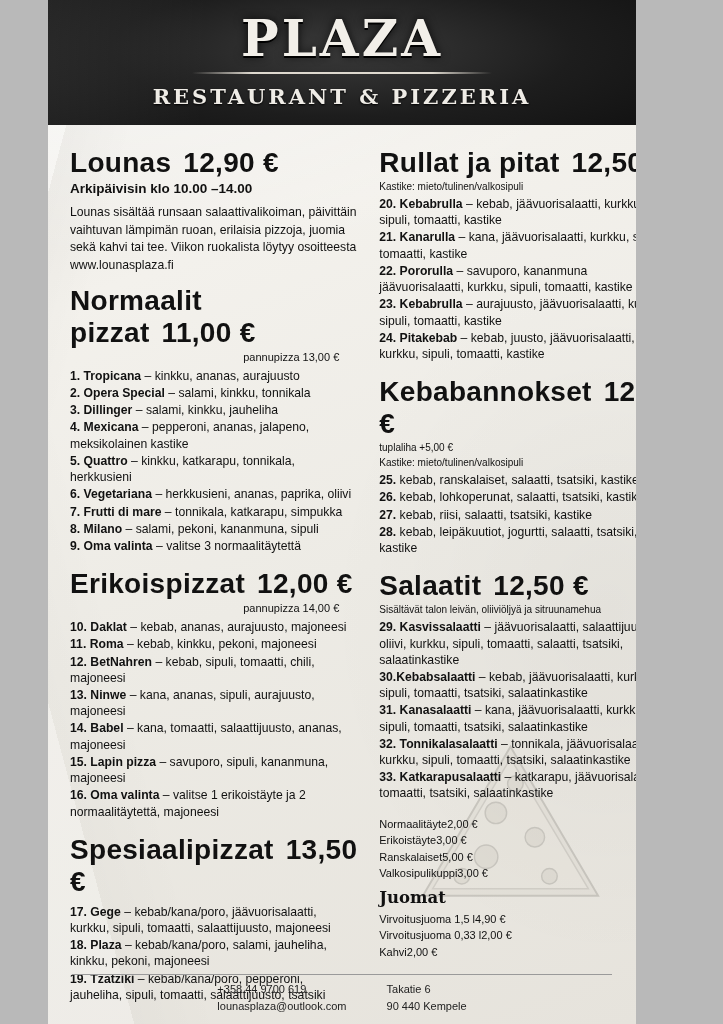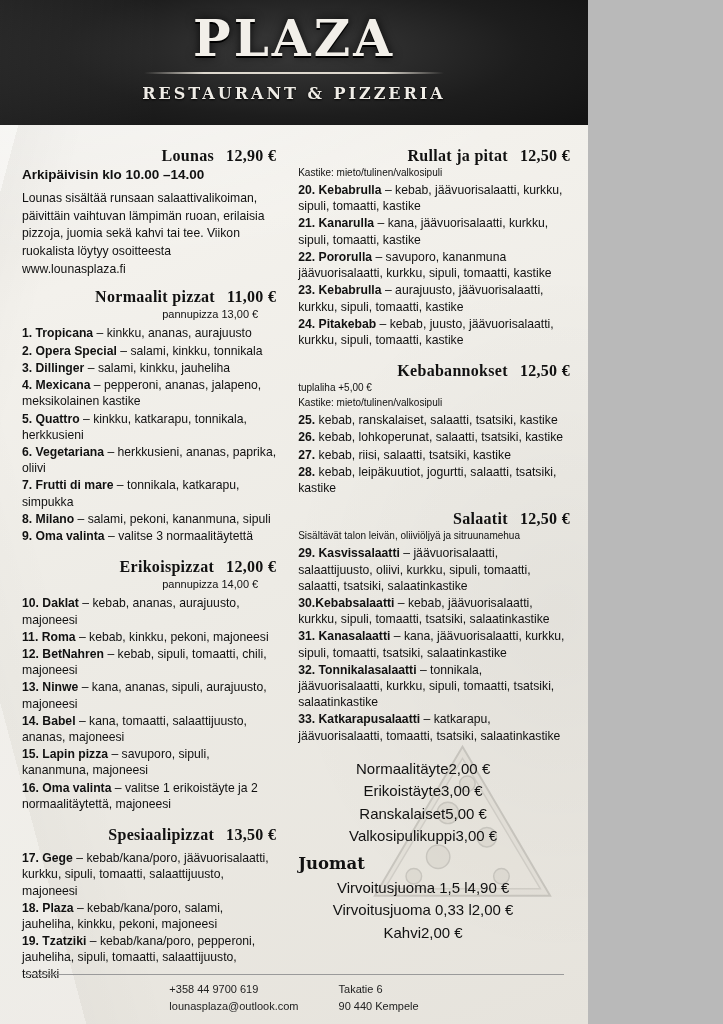--- a/index.html
+++ b/index.html
@@ -13,20 +13,21 @@
     color: #111;
     overflow: hidden;
   }
   .page {
     position: relative;
     width: 588px; height: 1024px;
     background:
       radial-gradient(ellipse 600px 300px at 20% 5%, rgba(255,255,255,0.55), rgba(255,255,255,0) 70%),
       linear-gradient(160deg, #e9e7e2 0%, #f3f1ec 25%, #edebe5 55%, #e6e3dc 100%);
     overflow: hidden;
+    margin-left: 48px;
   }
   
   .page::before {
     content: "";
     position: absolute; inset: 0;
     background:
       linear-gradient(105deg, rgba(255,255,255,0.35) 0 6%, rgba(0,0,0,0.02) 6% 7%, rgba(255,255,255,0) 14%),
       linear-gradient(75deg, rgba(255,255,255,0.25) 0 10%, rgba(0,0,0,0.015) 10% 11%, rgba(255,255,255,0) 20%),
       radial-gradient(ellipse 400px 500px at 95% 60%, rgba(0,0,0,0.035), rgba(0,0,0,0) 70%);
     pointer-events: none;
@@ -59,21 +60,21 @@
     font-size: 50px;
     letter-spacing: 3px;
     color: #f2efe9;
     text-shadow: 0 2px 0 #000, 0 0 10px rgba(0,0,0,0.8);
     line-height: 1;
     margin: 0;
   }
   .logo-sub {
     font-family: "DejaVu Serif", serif;
     font-weight: bold;
-    font-size: 16px;
+    font-size: 21px;
     letter-spacing: 3px;
     color: #efece6;
     margin-top: 10px;
     text-shadow: 0 1px 2px #000;
   }
   .logo-rule {
     width: 300px; height: 2px;
     margin: 8px auto 0;
     background: linear-gradient(90deg, rgba(240,240,240,0) 0%, #ded9cf 20%, #ded9cf 80%, rgba(240,240,240,0) 100%);
   }
@@ -83,26 +84,25 @@
     position: relative;
     z-index: 2;
     display: flex;
     padding: 22px 18px 0 22px;
     gap: 22px;
   }
   .col { width: 318px; }
   .col-right { width: 340px; }
 
   h2.section {
-    font-family: Liberation Serif, serif;
-    font-weight: bold;
-    font-size: 16px;
+    font-family: Liberation Sans, sans-serif;
+    font-weight: bold;
+    font-size: 28px;
     margin: 0 0 2px 0;
     letter-spacing: 0.3px;
-    text-align: right;
   }
   h2.section .price {
     margin-left: 12px;
   }
   .sub-bold {
     font-weight: bold;
     font-size: 13.5px;
     margin: 2px 0 8px 0;
   }
   .intro {
@@ -132,22 +132,22 @@
   }
   ul.items li .nm {
     font-weight: bold;
   }
   .sec-gap { margin-top: 16px; }
 
   
   .pricelist { margin: 0 0 6px 0; }
   .pricerow {
     display: flex;
-    justify-content: center;
-    font-size: 15px;
+    justify-content: flex-start;
+    font-size: 11px;
     line-height: 1.5;
     padding-right: 22px;
   }
   h3.sub-section {
     font-family: "DejaVu Serif", serif;
     font-weight: bold;
     font-size: 16.5px;
     margin: 0 0 4px 0;
   }
 

